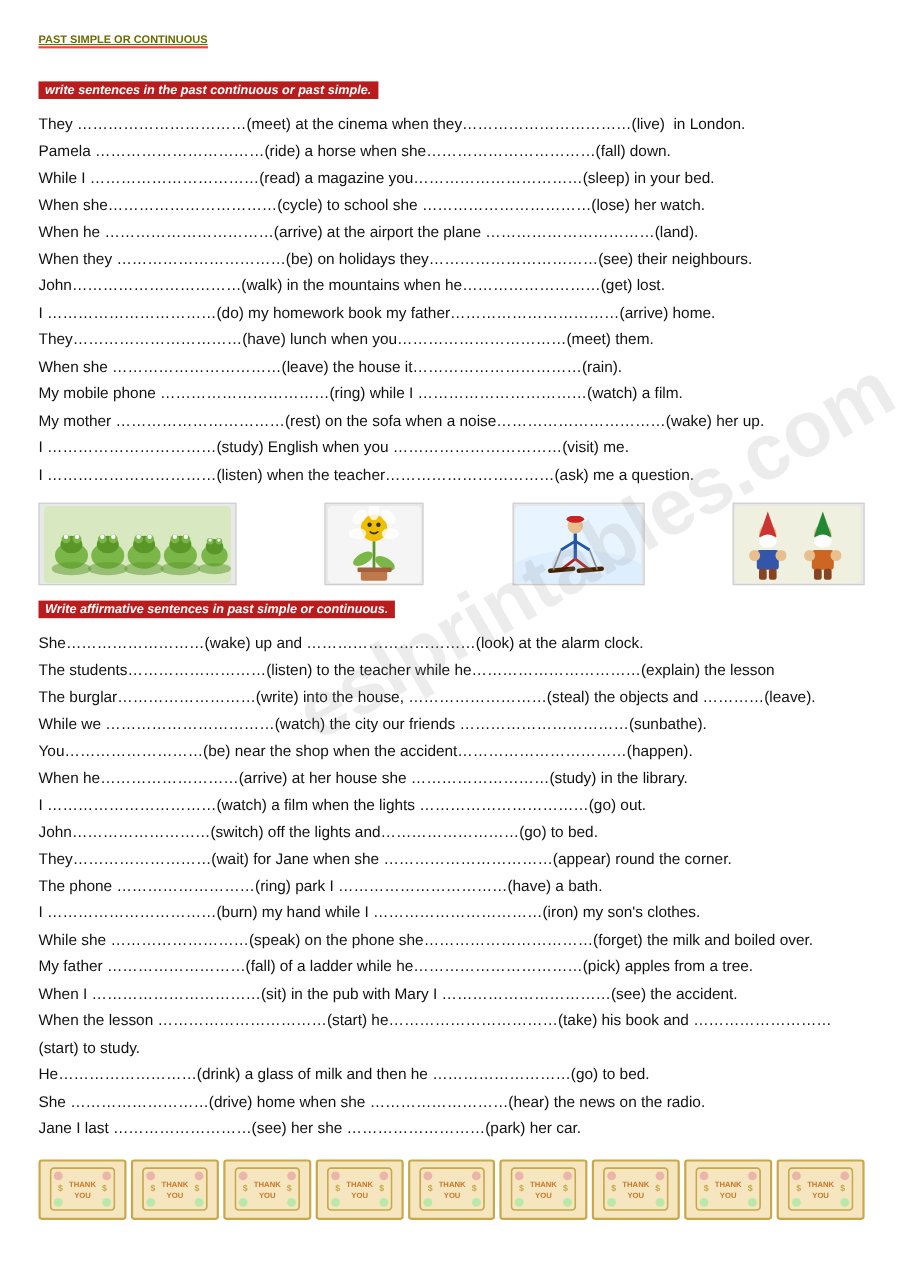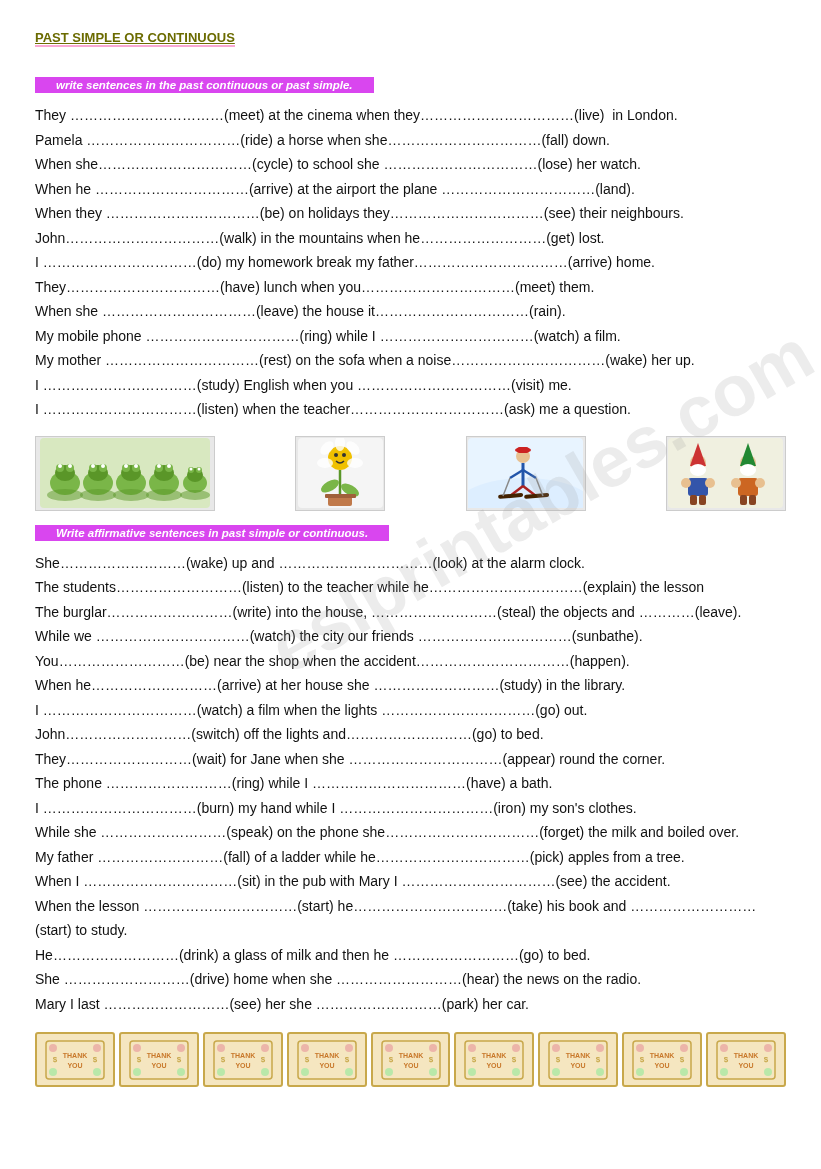--- a/index.html
+++ b/index.html
@@ -6,36 +6,36 @@
     body {
       background: #fff;
       font-family: Arial, sans-serif;
       font-size: 11.5px;
       color: #111;
       width: 821px;
       min-height: 1169px;
       padding: 30px 35px 20px 35px;
     }
     .page-title {
-      font-size: 13px;
+      font-size: 10px;
       font-weight: bold;
       color: #6b6b00;
       text-decoration: underline;
-      border-bottom: 2px solid #f9a8d4;
+      border-bottom: 2px solid #ef4444;
       display: inline-block;
       margin-bottom: 18px;
       text-transform: uppercase;
     }
     .section-instruction {
-      background: #d946ef;
+      background: #b91c1c;
       color: #fff;
       font-size: 11.5px;
       font-style: italic;
       font-weight: bold;
-      padding: 2px 21px;
+      padding: 2px 6px;
       margin-bottom: 10px;
       display: inline-block;
     }
     .exercise-lines {
       margin-bottom: 10px;
     }
     .line {
       display: block;
       line-height: 1.75;
       font-size: 14px;
@@ -116,25 +116,26 @@
   <div class="page-title">PAST SIMPLE OR CONTINUOUS</div>
 
   <br>
   <br>
 
   <div class="section-instruction">write sentences in the past continuous or past simple.</div>
 
   <div class="exercise-lines">
     <span class="line">They ……………………………(meet) at the cinema when they……………………………(live) &nbsp;in London.</span>
     <span class="line">Pamela ……………………………(ride) a horse when she……………………………(fall) down.</span>
+    <span class="line">While I ……………………………(read) a magazine you……………………………(sleep) in your bed.</span>
     <span class="line">When she……………………………(cycle) to school she ……………………………(lose) her watch.</span>
     <span class="line">When he ……………………………(arrive) at the airport the plane ……………………………(land).</span>
     <span class="line">When they ……………………………(be) on holidays they……………………………(see) their neighbours.</span>
     <span class="line">John……………………………(walk) in the mountains when he………………………(get) lost.</span>
-    <span class="line">I ……………………………(do) my homework break my father……………………………(arrive) home.</span>
+    <span class="line">I ……………………………(do) my homework book my father……………………………(arrive) home.</span>
     <span class="line">They……………………………(have) lunch when you……………………………(meet) them.</span>
     <span class="line">When she ……………………………(leave) the house it……………………………(rain).</span>
     <span class="line">My mobile phone ……………………………(ring) while I ……………………………(watch) a film.</span>
     <span class="line">My mother ……………………………(rest) on the sofa when a noise……………………………(wake) her up.</span>
     <span class="line">I ……………………………(study) English when you ……………………………(visit) me.</span>
     <span class="line">I ……………………………(listen) when the teacher……………………………(ask) me a question.</span>
   </div>
 
   <div class="images-row">
     <div class="img-placeholder img-frogs">
@@ -257,29 +258,29 @@
   <div class="exercise-lines">
     <span class="line">She………………………(wake) up and ……………………………(look) at the alarm clock.</span>
     <span class="line">The students………………………(listen) to the teacher while he……………………………(explain) the lesson</span>
     <span class="line">The burglar………………………(write) into the house, ………………………(steal) the objects and …………(leave).</span>
     <span class="line">While we ……………………………(watch) the city our friends ……………………………(sunbathe).</span>
     <span class="line">You………………………(be) near the shop when the accident……………………………(happen).</span>
     <span class="line">When he………………………(arrive) at her house she ………………………(study) in the library.</span>
     <span class="line">I ……………………………(watch) a film when the lights ……………………………(go) out.</span>
     <span class="line">John………………………(switch) off the lights and………………………(go) to bed.</span>
     <span class="line">They………………………(wait) for Jane when she ……………………………(appear) round the corner.</span>
-    <span class="line">The phone ………………………(ring) while I ……………………………(have) a bath.</span>
+    <span class="line">The phone ………………………(ring) park I ……………………………(have) a bath.</span>
     <span class="line">I ……………………………(burn) my hand while I ……………………………(iron) my son's clothes.</span>
     <span class="line">While she ………………………(speak) on the phone she……………………………(forget) the milk and boiled over.</span>
     <span class="line">My father ………………………(fall) of a ladder while he……………………………(pick) apples from a tree.</span>
     <span class="line">When I ……………………………(sit) in the pub with Mary I ……………………………(see) the accident.</span>
     <span class="line">When the lesson ……………………………(start) he……………………………(take) his book and ………………………(start) to study.</span>
     <span class="line">He………………………(drink) a glass of milk and then he ………………………(go) to bed.</span>
     <span class="line">She ………………………(drive) home when she ………………………(hear) the news on the radio.</span>
-    <span class="line">Mary I last ………………………(see) her she ………………………(park) her car.</span>
+    <span class="line">Jane I last ………………………(see) her she ………………………(park) her car.</span>
   </div>
 
   <div class="thank-you-row">
     <div class="thank-you-card">
       <svg width="60" height="40" viewBox="0 0 60 40">
         <rect width="60" height="40" fill="#f5e6c0" rx="3"></rect>
         <rect x="1" y="1" width="58" height="38" rx="3" fill="none" stroke="#c8a84b" stroke-width="1.5"></rect>
 
         <circle cx="8" cy="8" r="4" fill="#e8a0a0" opacity="0.7"></circle>
         <circle cx="52" cy="8" r="4" fill="#e8a0a0" opacity="0.7"></circle>

